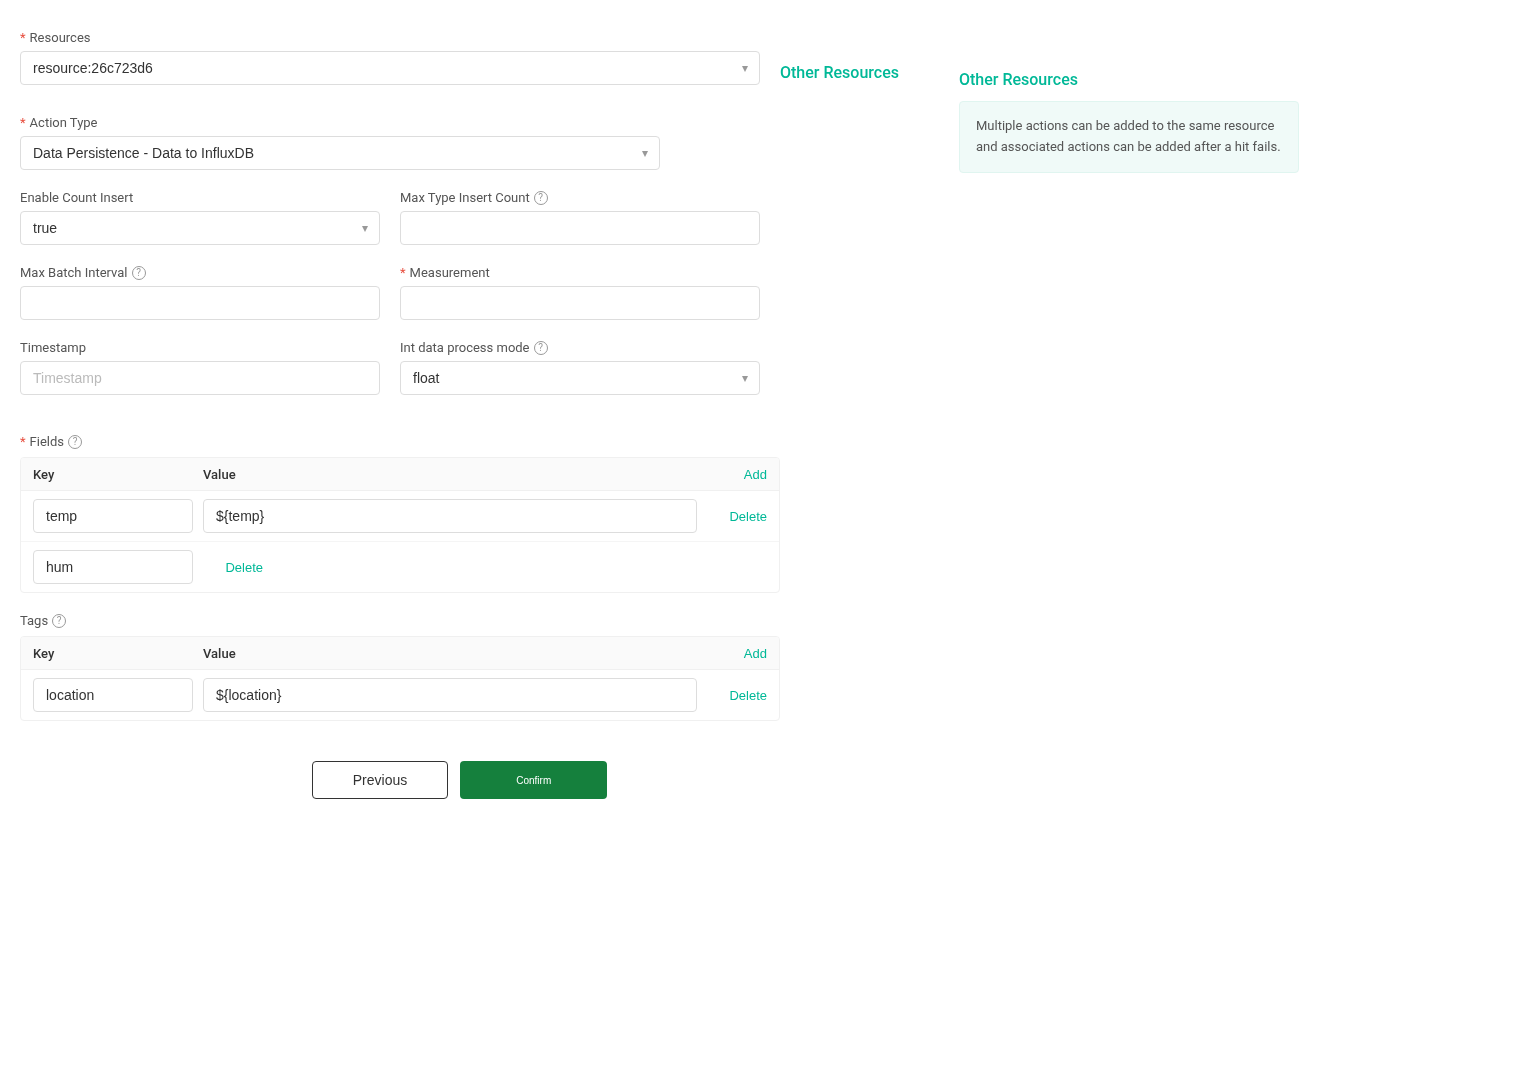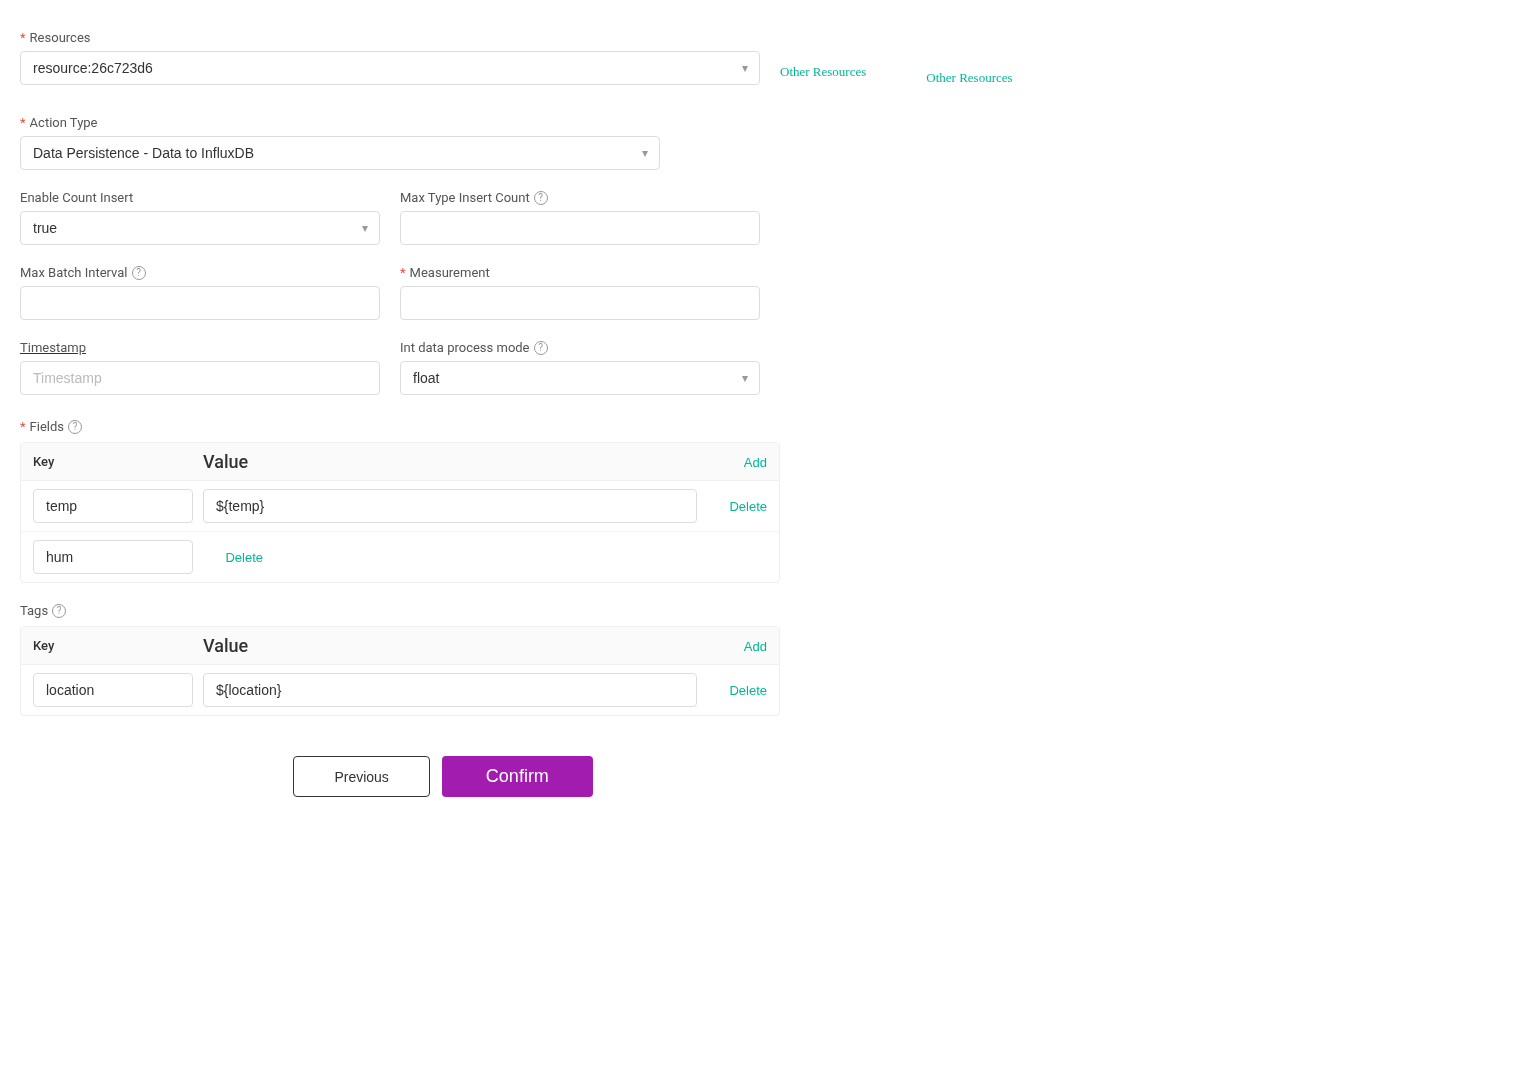--- a/index.html
+++ b/index.html
@@ -102,21 +102,21 @@
     }
     .table-header-row .col-key {
       flex: 0 0 170px;
       font-weight: 500;
       font-size: 13px;
       color: #333;
     }
     .table-header-row .col-value {
       flex: 1;
       font-weight: 500;
-      font-size: 18px;
+      font-size: 13px;
       color: #333;
     }
     .table-header-row .col-action {
       flex: 0 0 60px;
       text-align: right;
     }
     .add-btn {
       color: #00b897;
       font-size: 13px;
       font-weight: 500;
@@ -159,27 +159,26 @@
       margin-bottom: 8px;
       display: flex;
       align-items: center;
       gap: 4px;
     }
     .section-label .required-star {
       color: #e74c3c;
     }
     .other-resources-link {
       color: #00b897;
-      font-size: 13px;
+      font-size: 16px;
       font-weight: 500;
       cursor: pointer;
       white-space: nowrap;
       margin-left: 20px;
       margin-top: 8px;
-      font-family: Liberation Serif, serif;
     }
     .resource-row {
       display: flex;
       align-items: center;
     }
     .resource-row .select-wrapper {
       flex: 0 0 740px;
     }
     .tooltip-box {
       background: #f0faf8;
@@ -203,26 +202,26 @@
       border: 1px solid #333;
       background: #fff;
       color: #333;
       padding: 10px 40px;
       border-radius: 4px;
       font-size: 14px;
       cursor: pointer;
       font-weight: 500;
     }
     .btn-confirm {
-      background: #a21caf;
+      background: #15803d;
       color: #fff;
       border: none;
-      padding: 10px 44px;
-      border-radius: 4px;
-      font-size: 18px;
+      padding: 10px 56px;
+      border-radius: 4px;
+      font-size: 10px;
       cursor: pointer;
       font-weight: 500;
     }
     .inline-select-box {
       width: 100%;
       border: 1px solid #ddd;
       border-radius: 4px;
       padding: 8px 12px;
       font-size: 14px;
       color: #333;
@@ -317,21 +316,21 @@
       <div class="field-group" style="margin-bottom:0;">
         <div class="field-label">
           <span class="required-star">*</span>
           <span>Measurement</span>
         </div>
         <input type="text" style="">
       </div>
     </div>
 
     <div class="two-col" style="max-width: 740px; margin-bottom: 24px;">
-      <div class="field-group" style="margin-bottom:0;text-decoration:underline;">
+      <div class="field-group" style="margin-bottom:15px;">
         <div class="field-label">
           <span>Timestamp</span>
         </div>
         <input type="text" placeholder="Timestamp" style="">
       </div>
       <div class="field-group" style="margin-bottom:0;">
         <div class="field-label">
           <span>Int data process mode</span>
           <span class="help-icon">?</span>
         </div>
@@ -414,14 +413,17 @@
       <button class="btn-previous">Previous</button>
       <button class="btn-confirm">Confirm</button>
     </div>
 
   </div>
 
   <div class="sidebar">
     <div style="margin-top: 40px; display:flex; align-items: flex-start; gap: 20px;">
       <span class="other-resources-link" style="margin-left:0; margin-top:0;">Other Resources</span>
     </div>
+    <div class="tooltip-box" style="margin-top: 12px;">
+      <span>Multiple actions can be added to the same resource and associated actions can be added after a hit fails.</span>
+    </div>
   </div>
 </div>
 
 </body></html>

